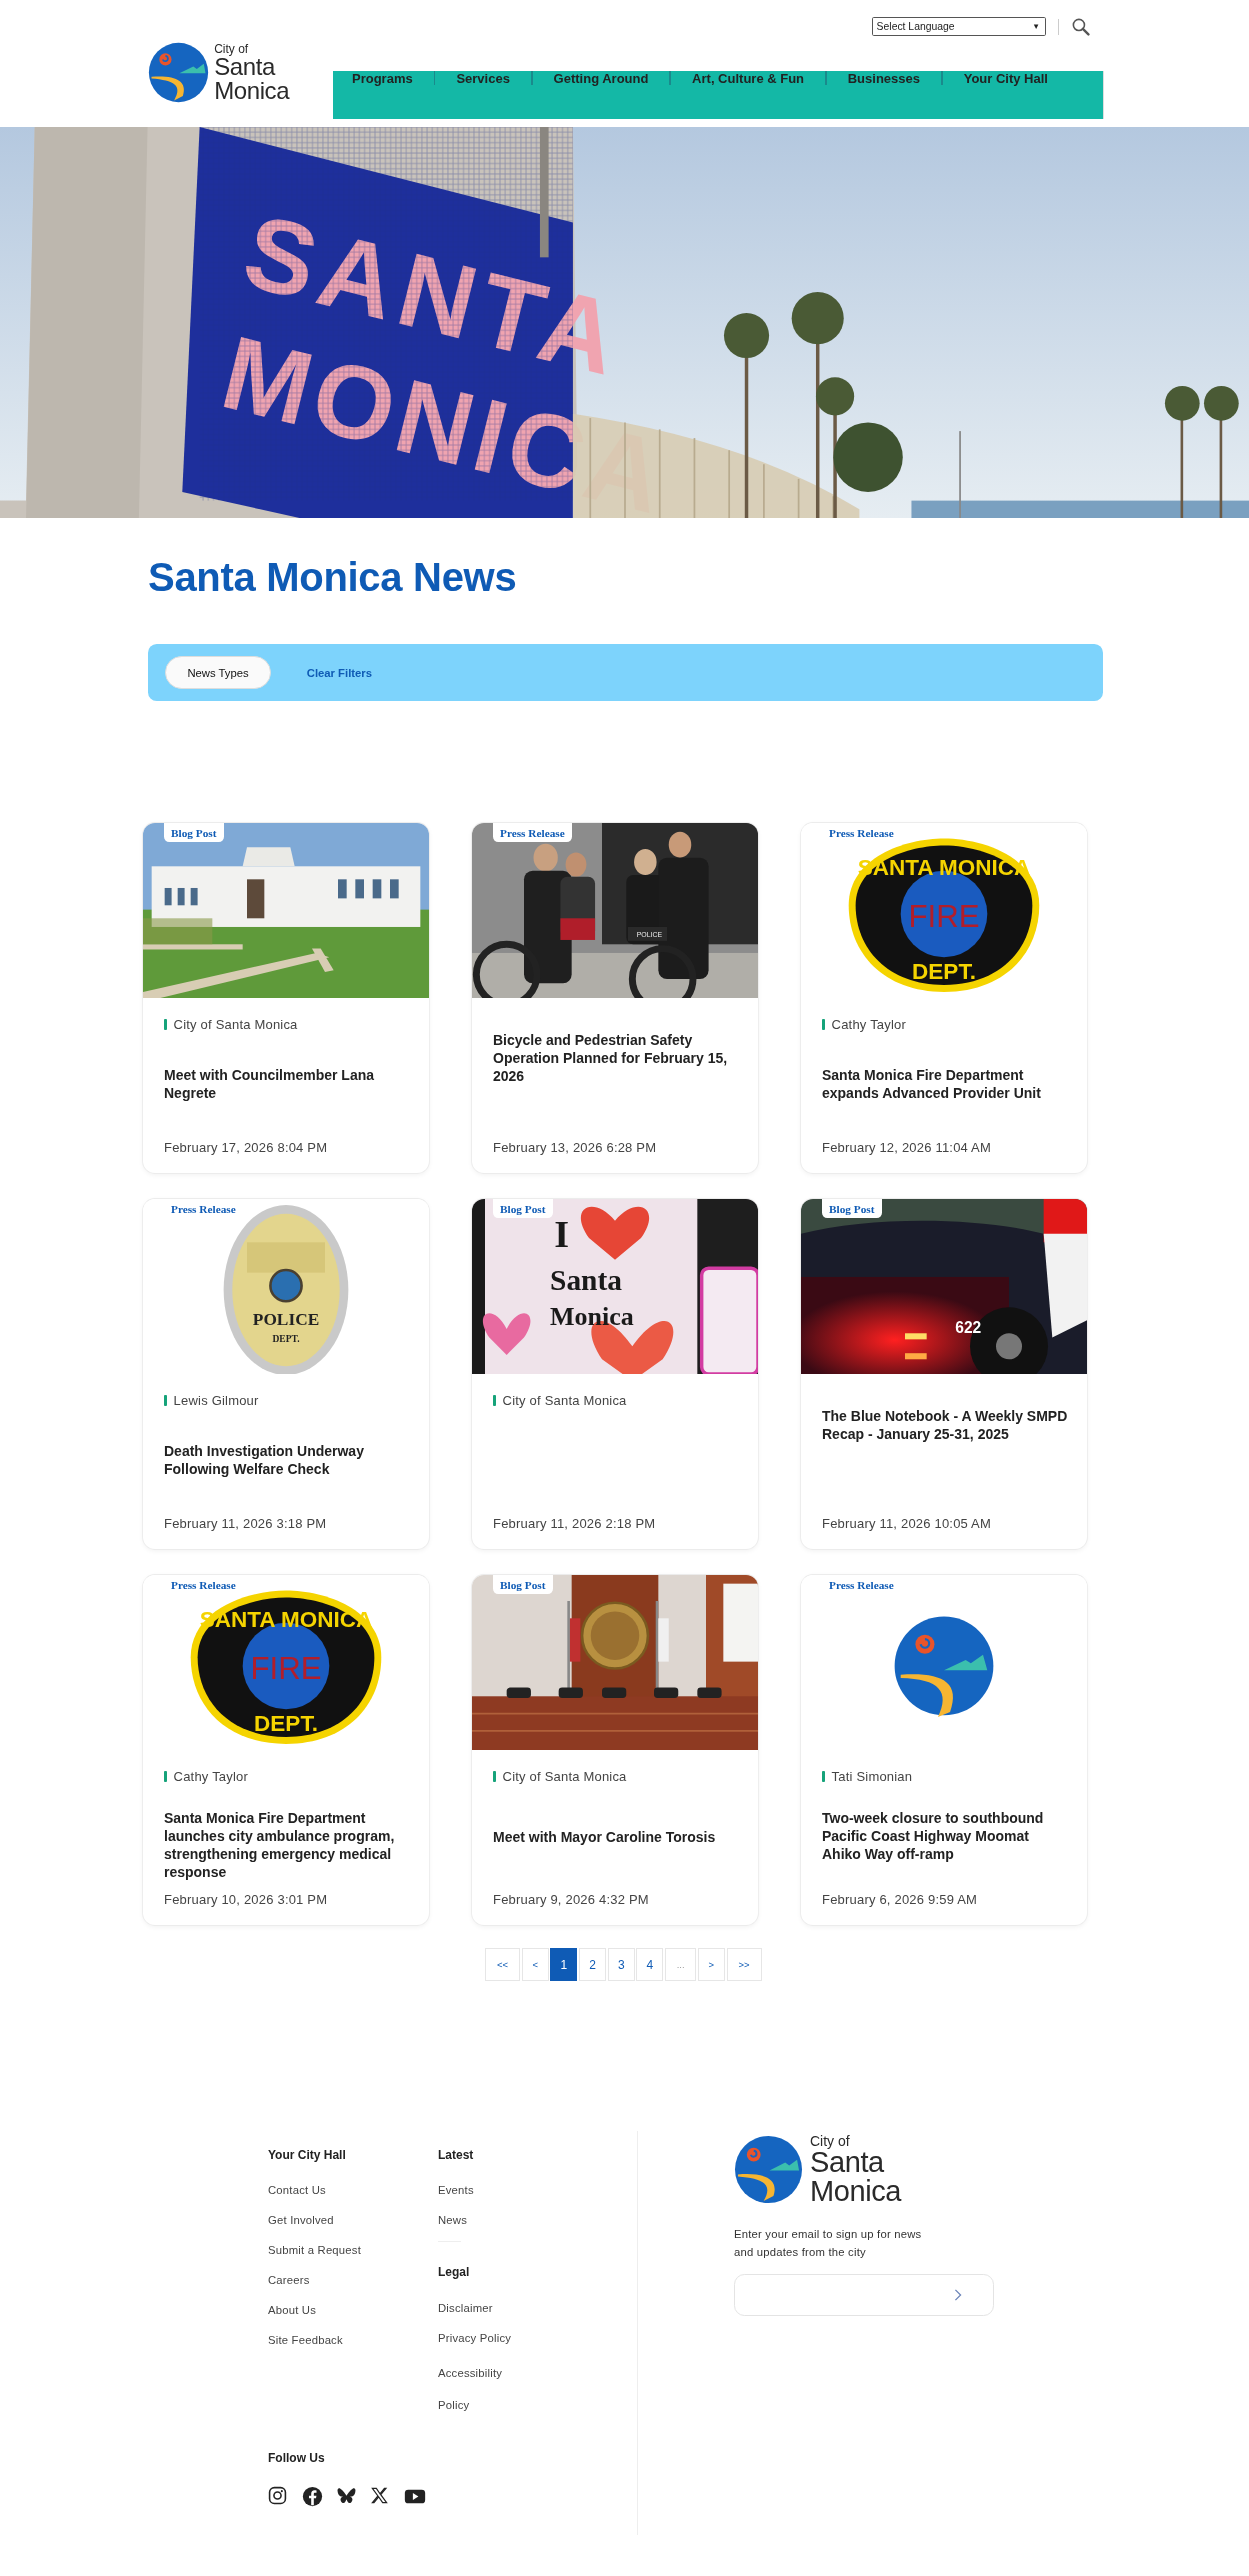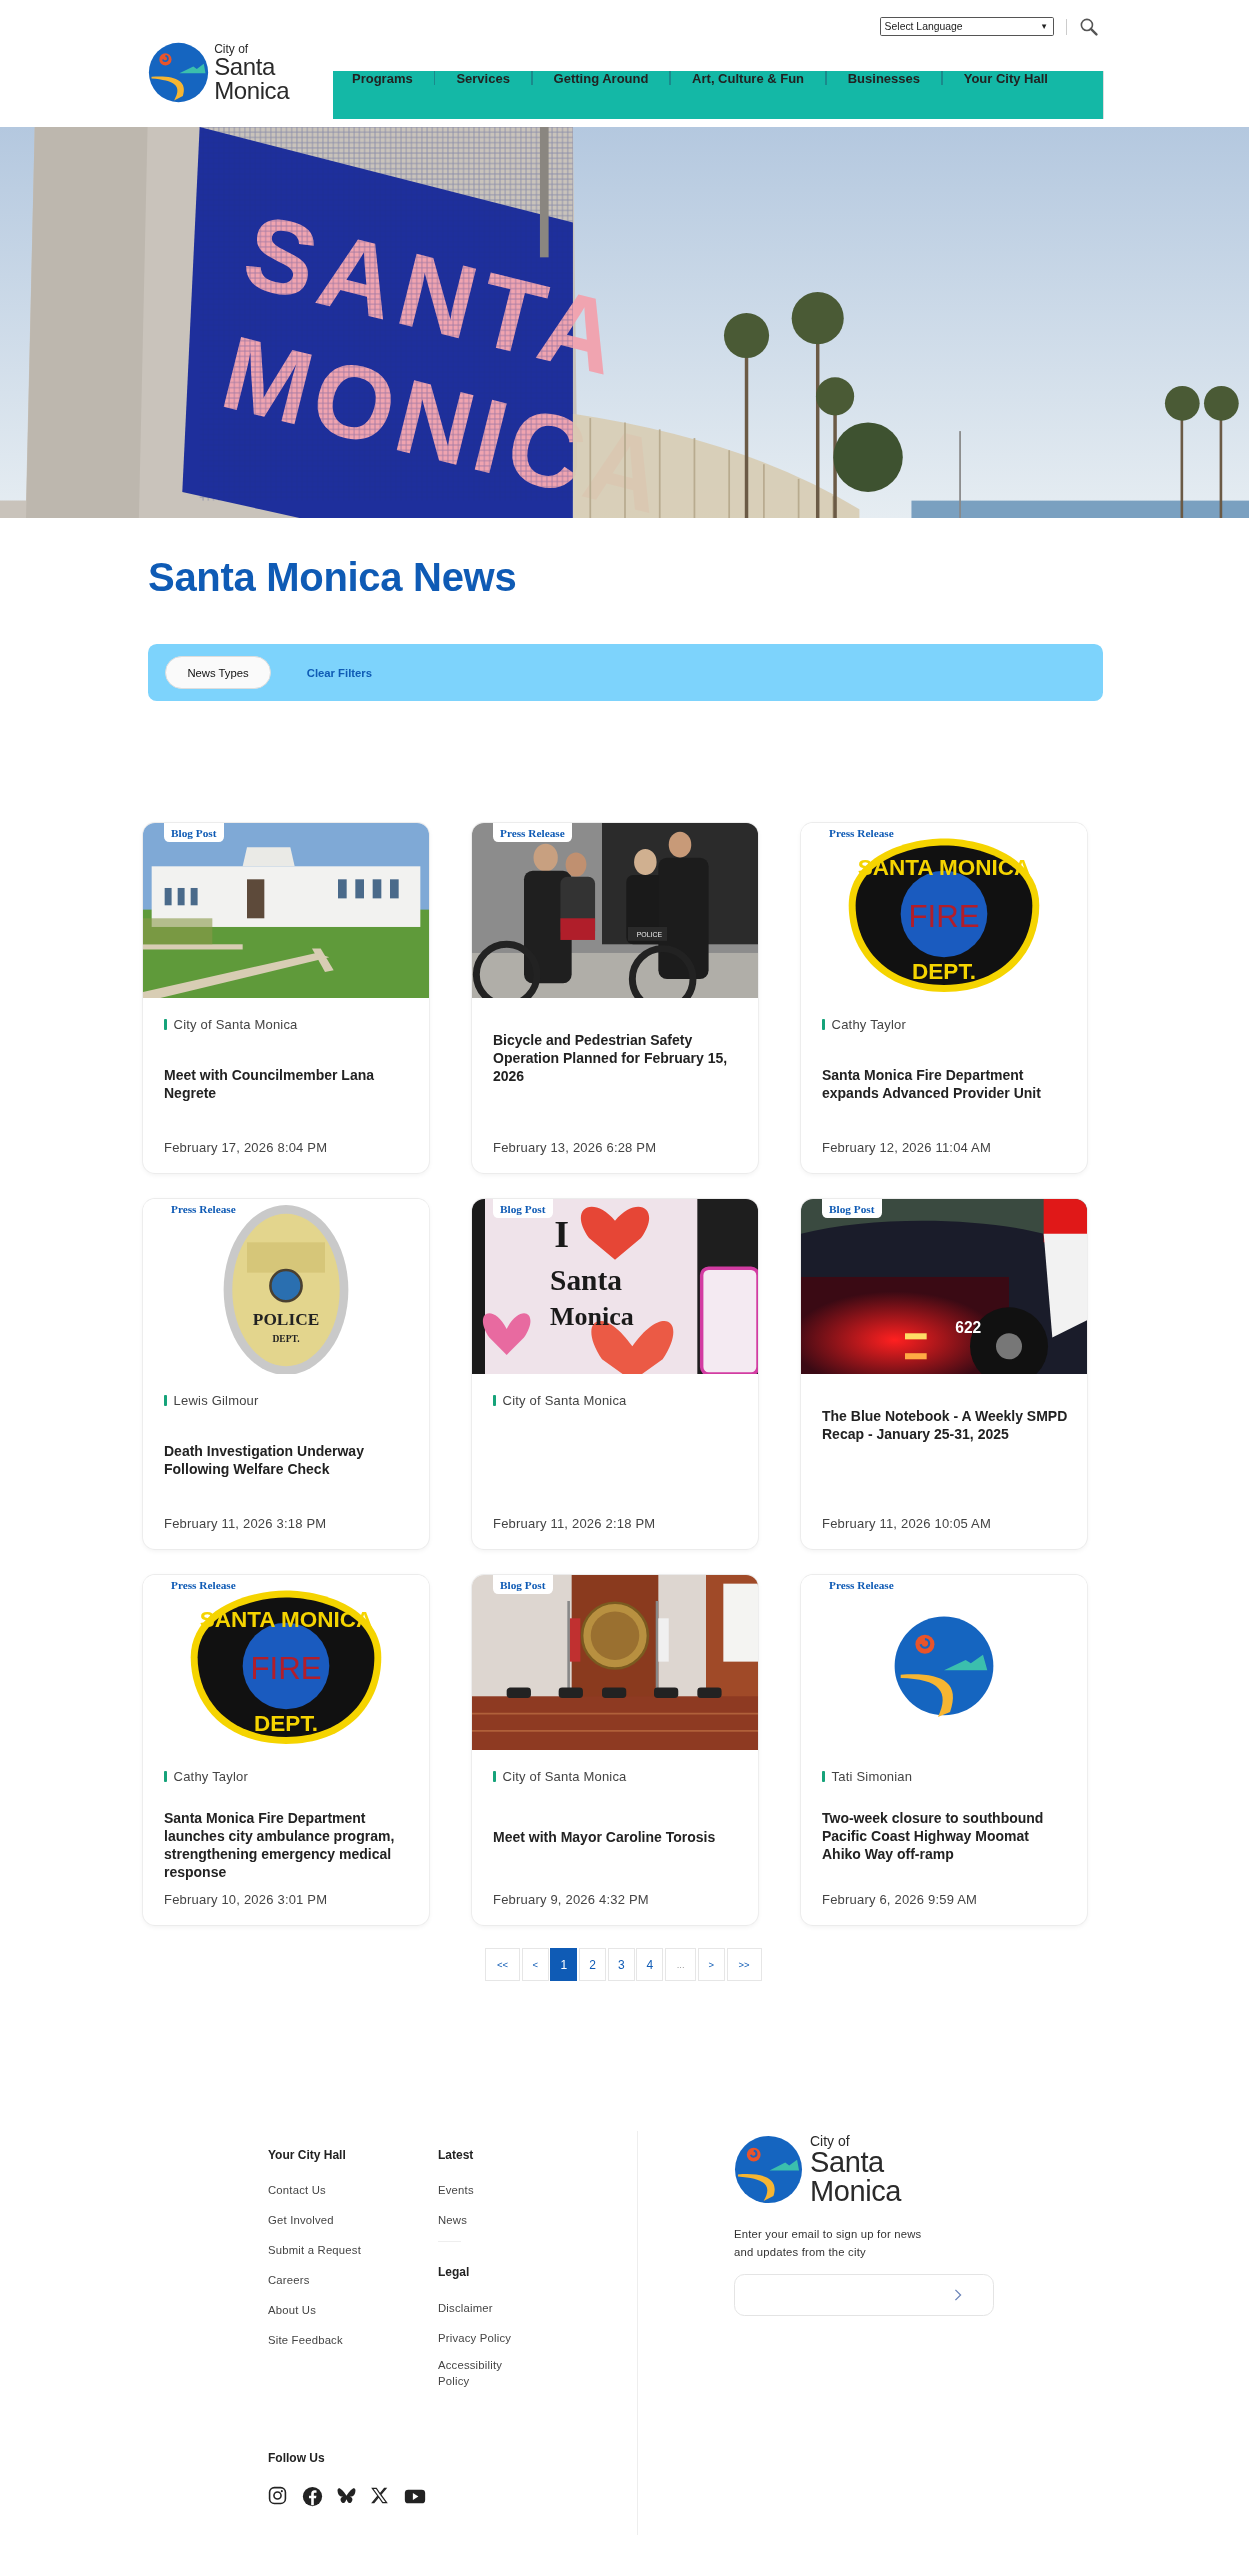--- a/index.html
+++ b/index.html
@@ -5,21 +5,21 @@
   * { box-sizing: border-box; margin: 0; padding: 0; }
   body { width: 1250px; height: 2576px; background: #ffffff; font-family: "Liberation Sans", sans-serif; color: #222; position: relative; overflow: hidden; }
 
   
   .header { position: absolute; left: 0; top: 0; width: 1250px; height: 127px; background: #fff; }
   .logo { position: absolute; left: 148px; top: 42px; display: flex; align-items: center; gap: 5.2px; }
   .logo-circle { width: 61px; height: 61px; }
   .logo-text { line-height: 1; color: #2a2a2a; }
   .logo-text .small { font-size: 12px; display: block; }
   .logo-text .big { font-size: 24px; display: block; font-weight: 500; letter-spacing: -0.4px; }
-  .util { position: absolute; right: 152px; top: 17.4px; display: flex; align-items: center; gap: 12px; }
+  .util { position: absolute; right: 160px; top: 17.4px; display: flex; align-items: center; gap: 12px; }
   .lang-select { width: 174px; height: 19px; font-size: 10.4px; border: 0.9px solid #555; border-radius: 1.7px; background: #fff; display: flex; align-items: center; justify-content: space-between; padding: 0 5.2px 0 3.5px; font-family: "Liberation Sans", sans-serif; }
   .util-sep { width: 0.9px; height: 15.6px; background: #ccc; }
   .search-icon { width: 19px; height: 19px; cursor: pointer; }
   .nav { position: absolute; left: 333px; top: 71px; width: 771px; height: 48px; background: #14b8a6; display: flex; align-items: flex-start; padding-left: 19px; border-right: 0.9px solid #ddd; }
   .nav-item { font-size: 13px; font-weight: bold; color: #222; white-space: nowrap; cursor: pointer; }
   .nav-sep { width: 1.7px; height: 14px; background: #1a8a8c; margin: 0 21px; }
 
   
   .hero { position: absolute; left: 0; top: 127px; width: 1250px; height: 391px; overflow: hidden; background: linear-gradient(180deg, #b9cbe0 0%, #d3e0ec 40%, #e4ecf2 100%); }
   .hero svg { width: 100%; height: 100%; display: block; }
@@ -417,21 +417,21 @@
   </div>
 
   <div class="f-col" style="left:438px; top:29.5px">
     <div class="f-head">Latest</div>
     <a class="f-link">Events</a>
     <a class="f-link">News</a>
     <div class="f-short"></div>
     <div class="f-head">Legal</div>
     <a class="f-link">Disclaimer</a>
     <a class="f-link">Privacy Policy</a>
-    <a class="f-link" style="width:87px; line-height:16px; margin-top:-5.2px">Accessibility Policy</a>
+    <a class="f-link" style="width:87px; line-height:32px; margin-top:-5.2px">Accessibility Policy</a>
   </div>
 
   <div class="f-col" style="left:268px; top:333px">
     <div class="f-head" style="margin-bottom:0">Follow Us</div>
     <div class="social">
       <span>
         <svg viewBox="0 0 24 24" width="19" height="19">
             <rect x="2" y="2" width="20" height="20" rx="6" fill="none" stroke="#222" stroke-width="2"></rect>
             <circle cx="12" cy="12" r="4.5" fill="none" stroke="#222" stroke-width="2"></circle>
             <circle cx="17.5" cy="6.5" r="1.3" fill="#222"></circle>

